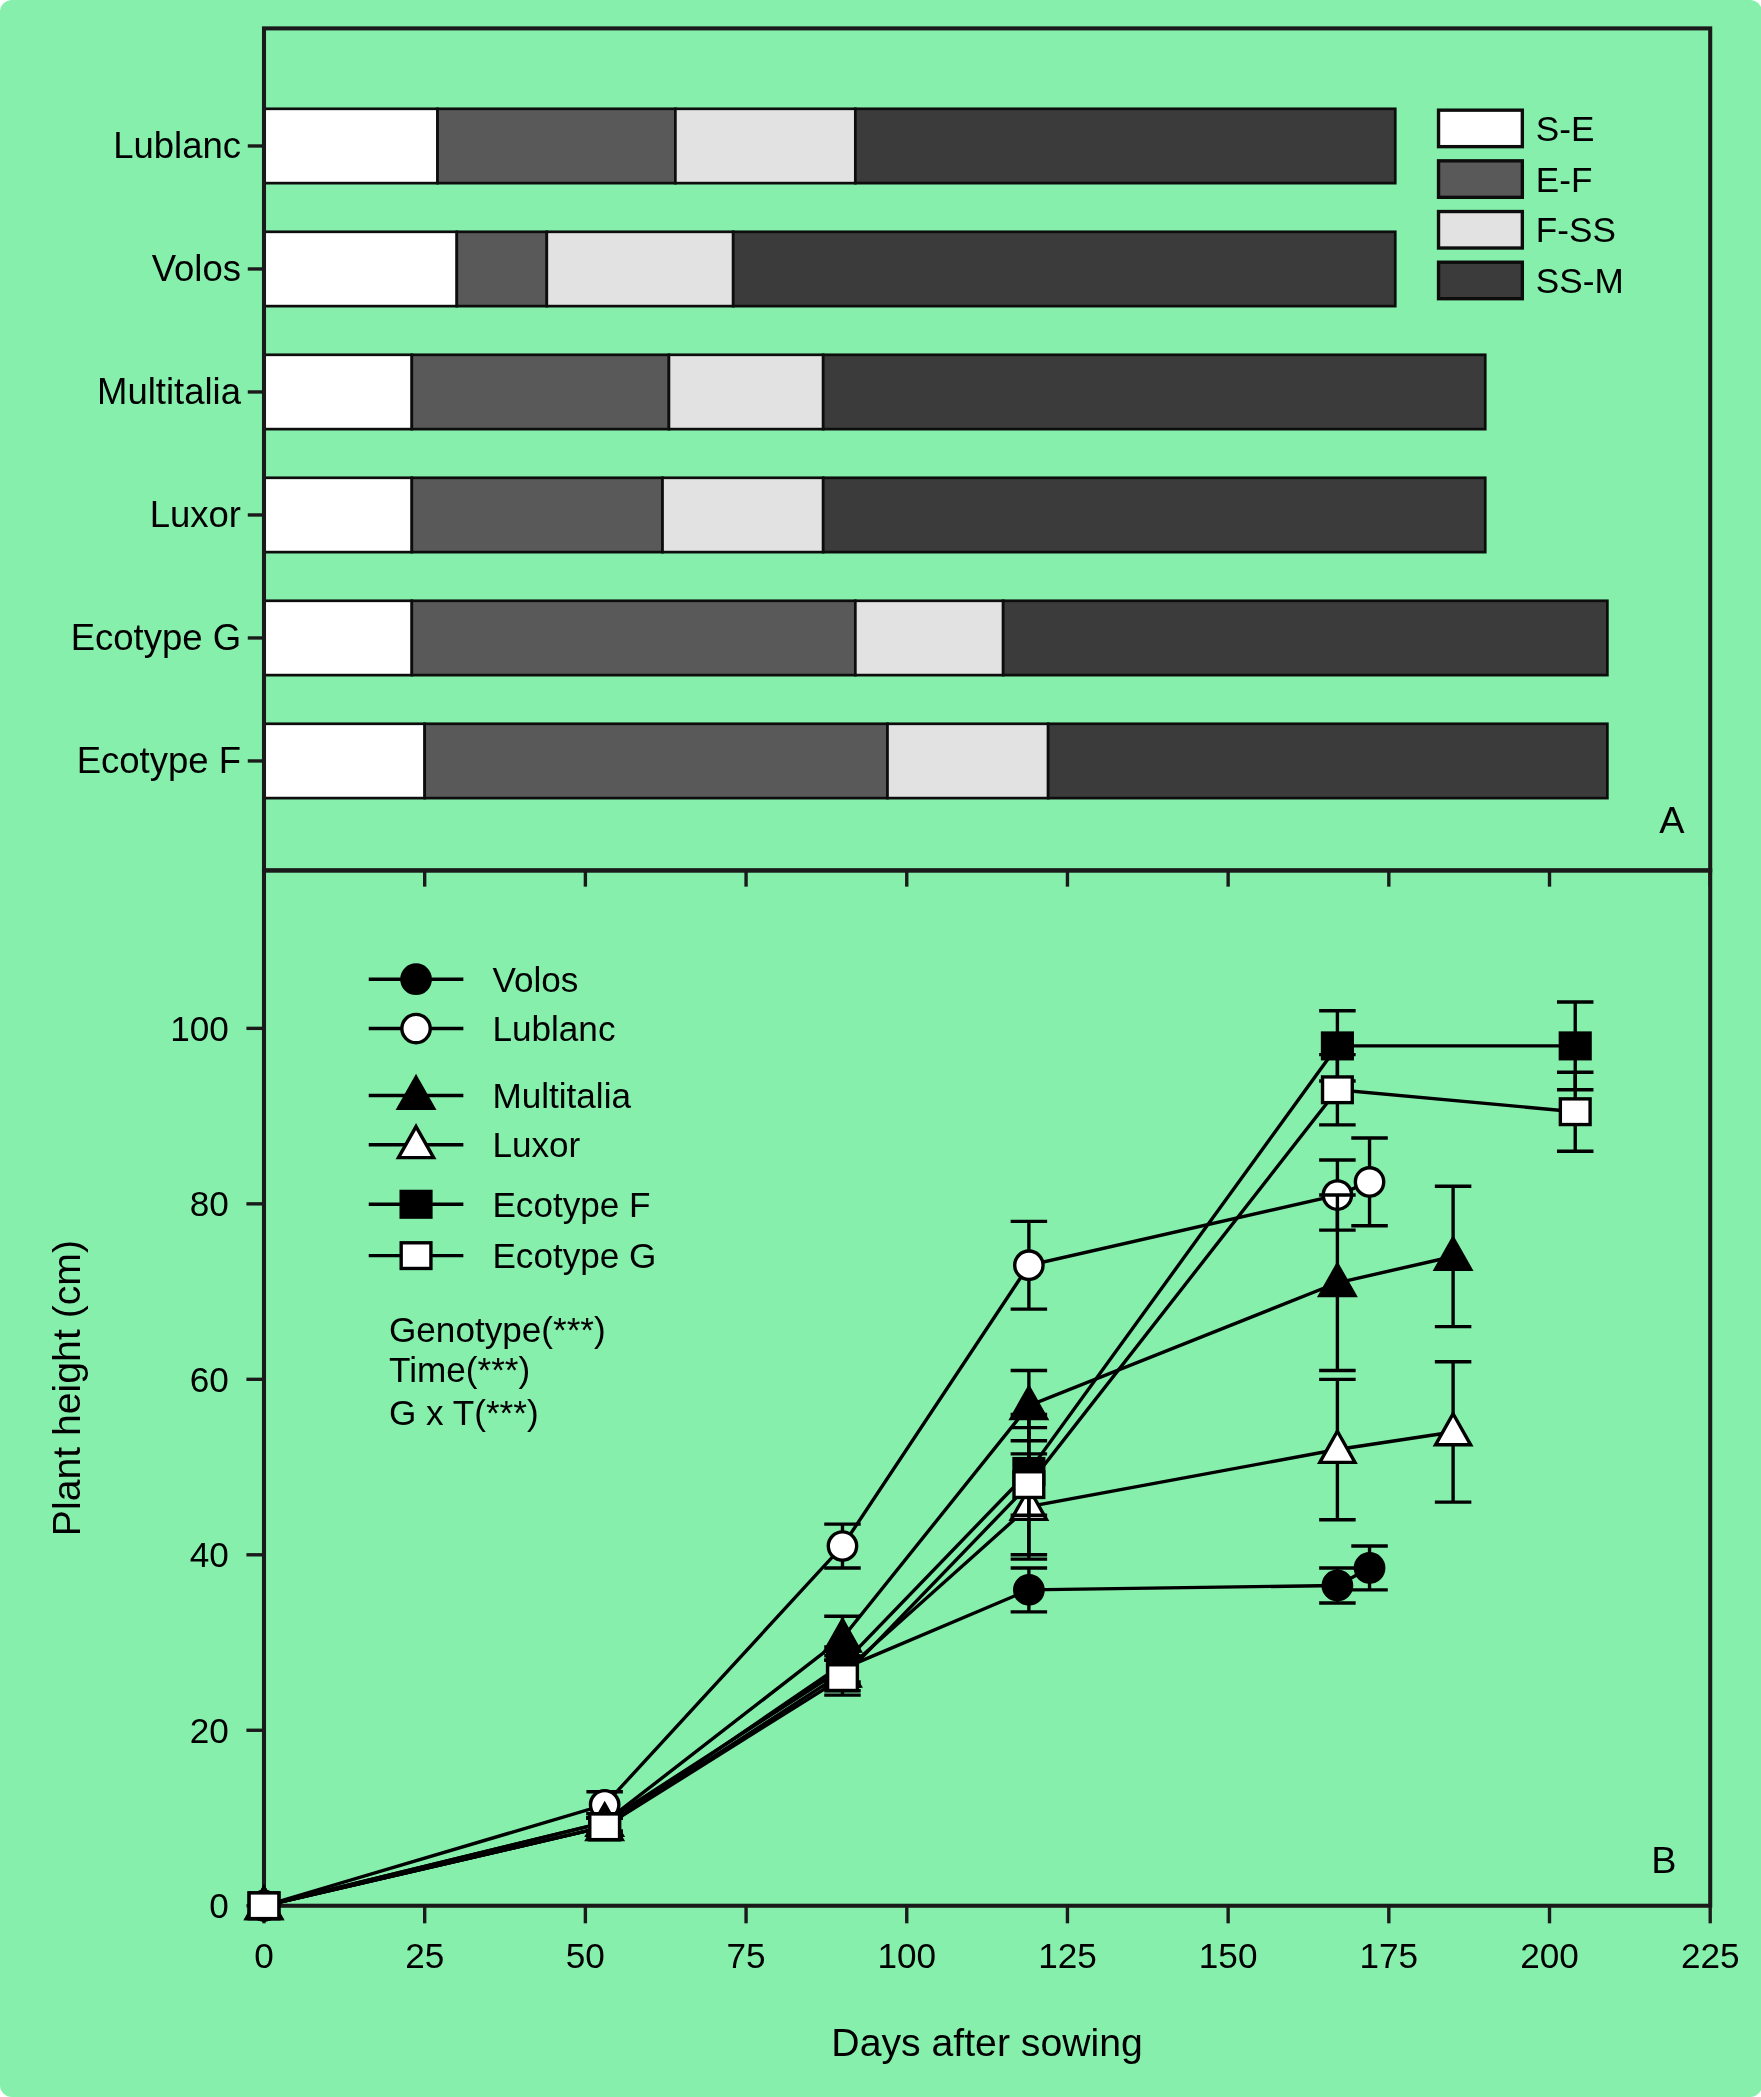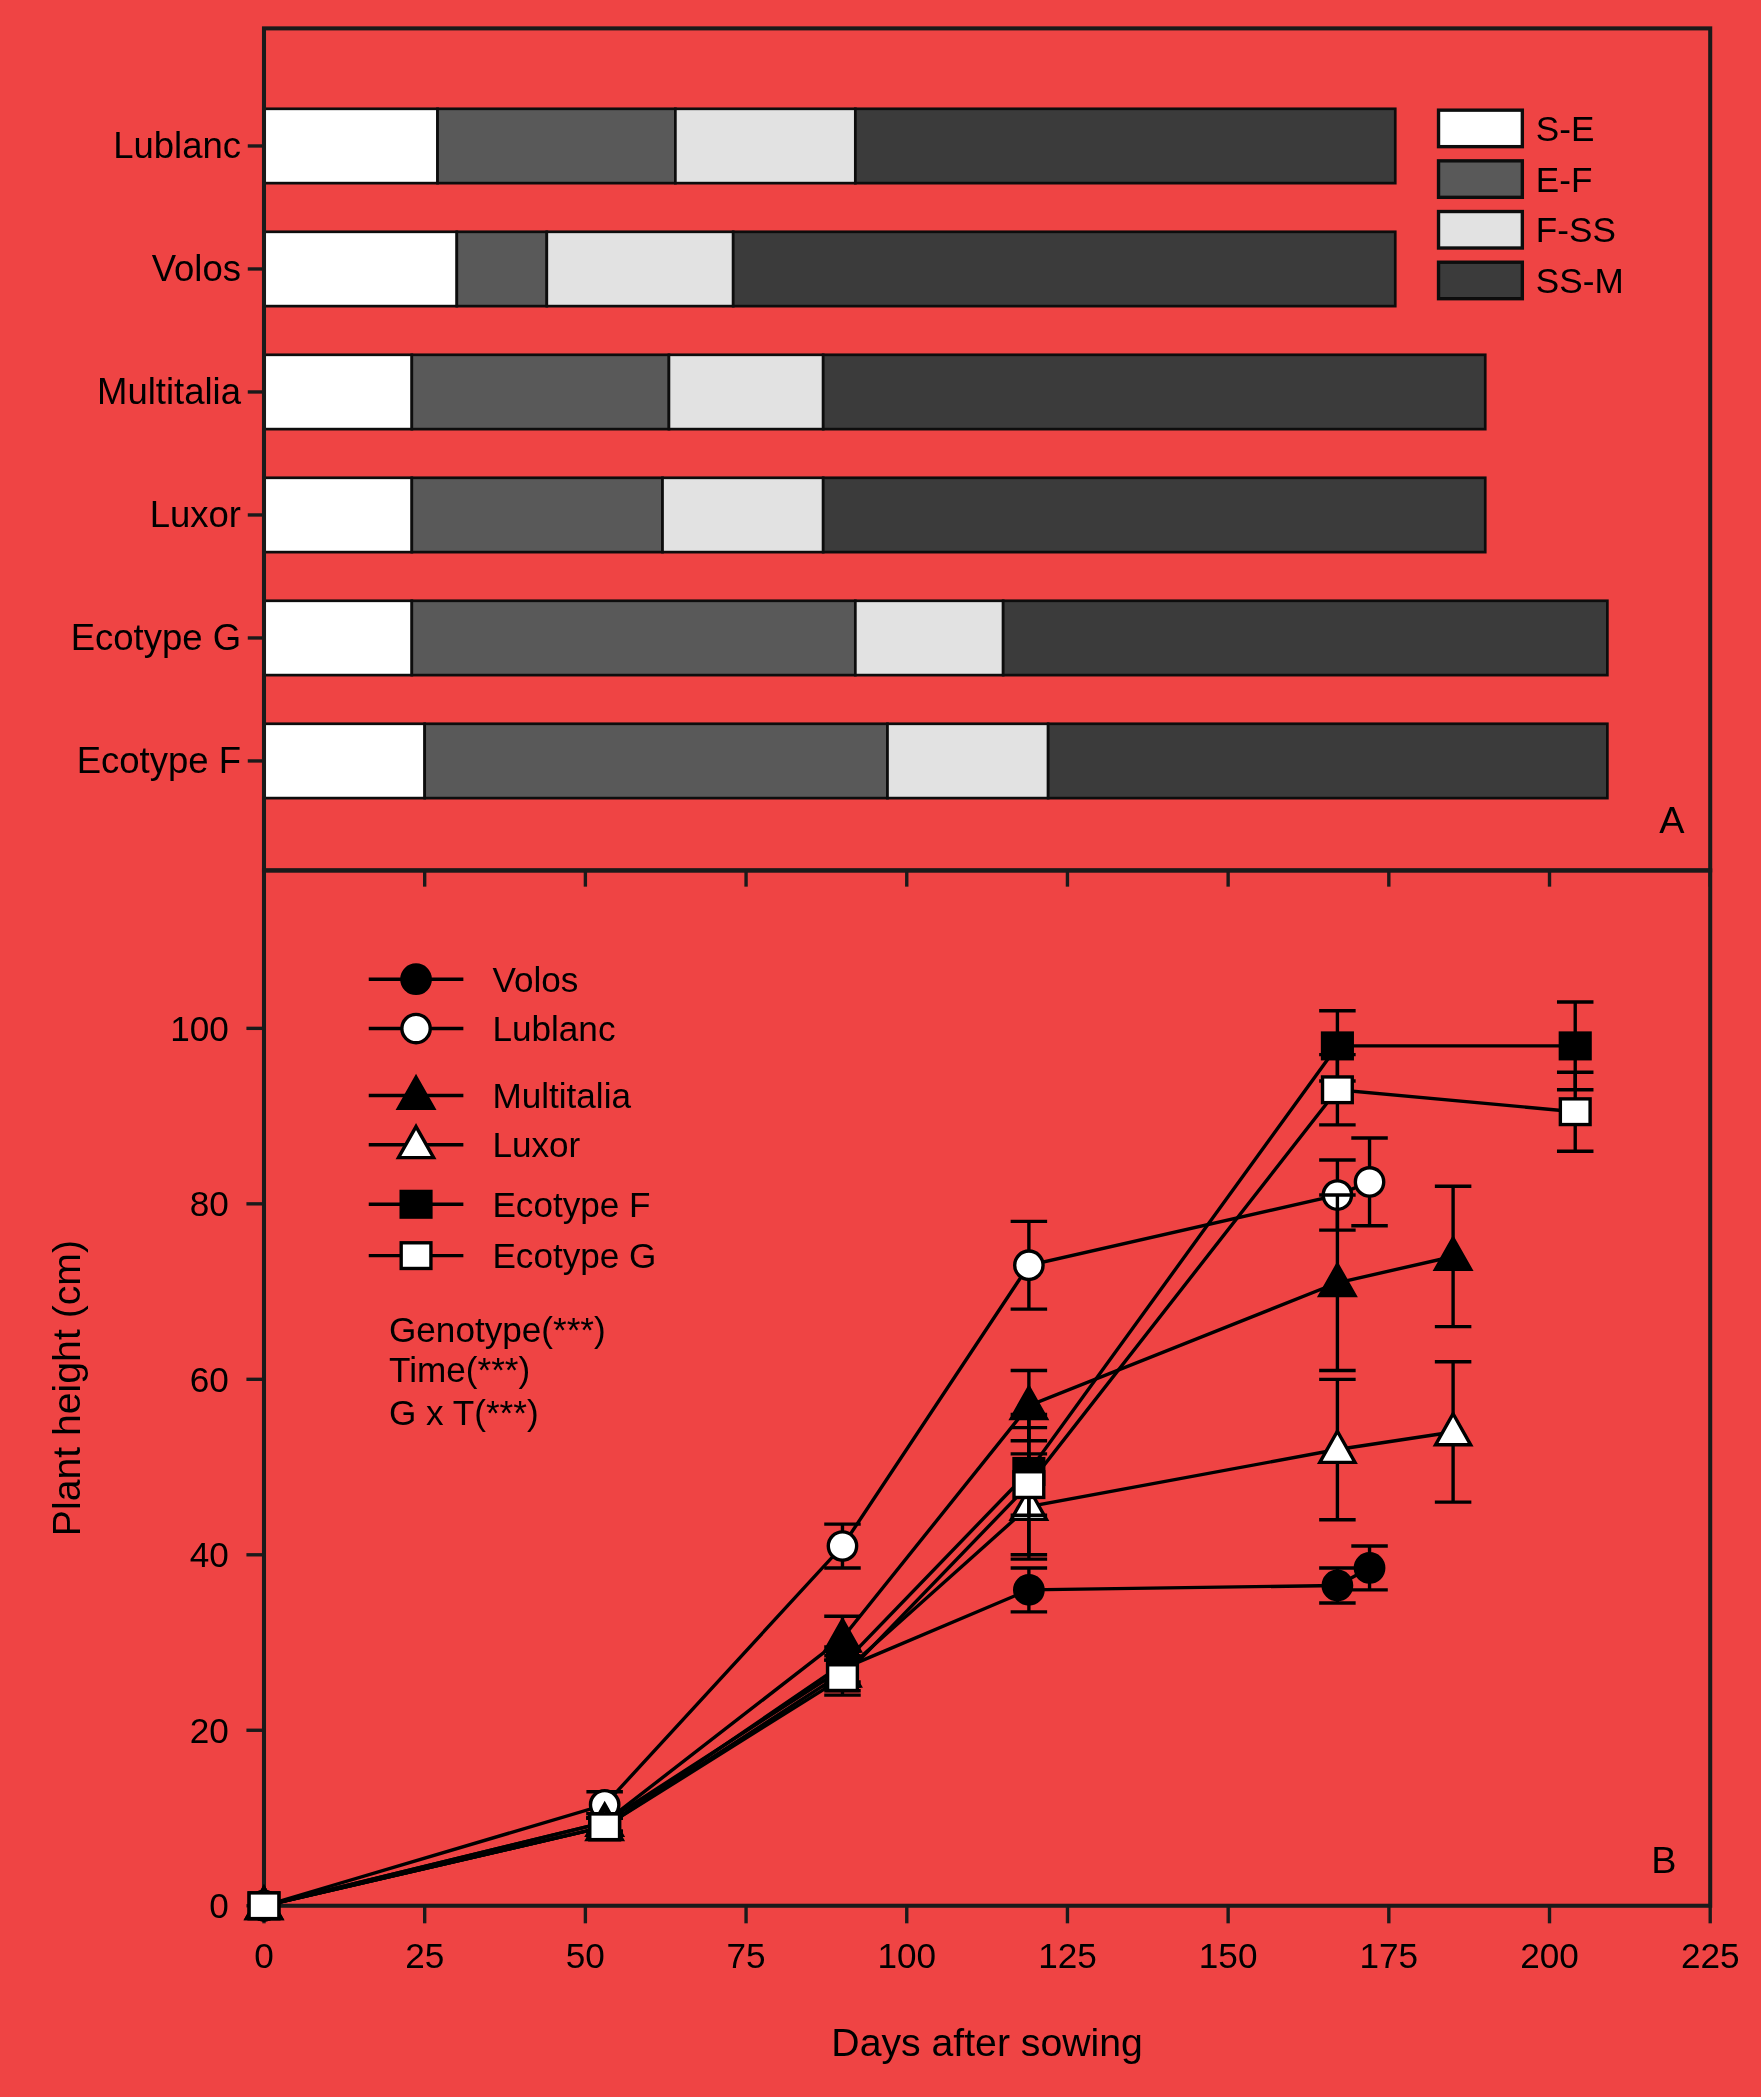--- a/index.html
+++ b/index.html
@@ -1,17 +1,17 @@
 <!DOCTYPE html>
 <html style="font-size:10.8px"><head>
 <meta charset="utf-8">
 <style>
   html,body{margin:0;padding:0;background:#ffffff;}
   body{font-family:"Liberation Sans", sans-serif;}
-  .figure-wrap{width:1762px;height:2097px;position:relative;background:#ef4444;}
+  .figure-wrap{width:1762px;height:2097px;position:relative;background:#86efac;border-radius:12px;}
   svg{display:block;}
   text{font-family:"Liberation Sans", sans-serif;fill:#000000;}
 </style>
 </head>
 <body>
 
 <div class="figure-wrap">
   <svg id="fig" viewBox="0 0 2606 3103" width="1762" height="2097" xmlns="http://www.w3.org/2000/svg">
       <g>
         <g>

